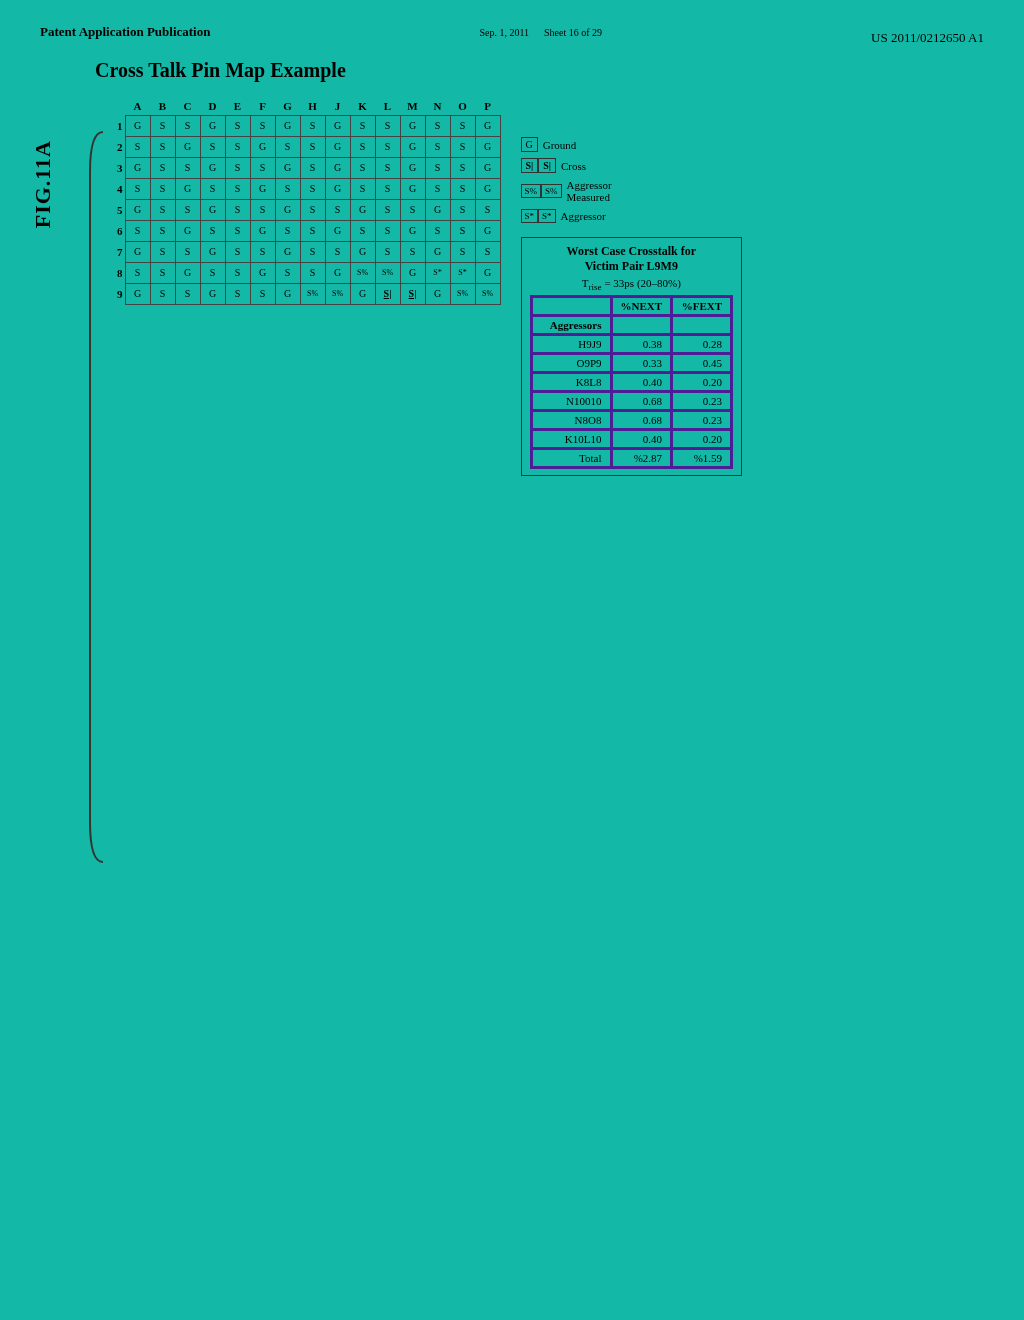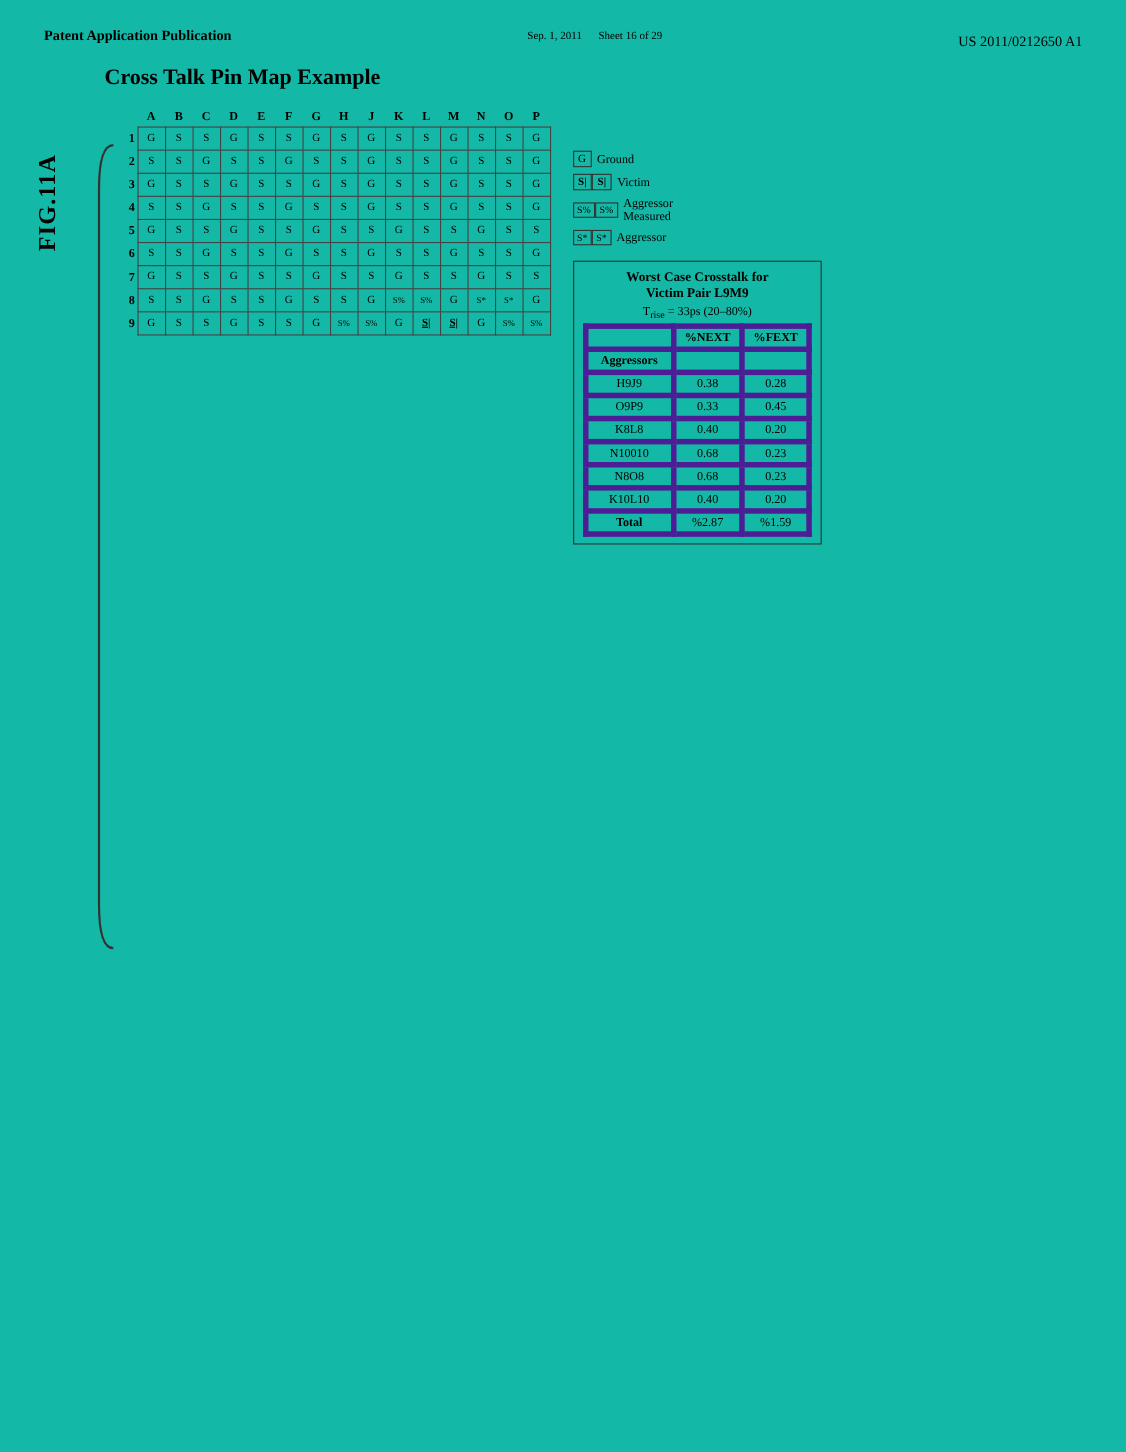--- a/index.html
+++ b/index.html
@@ -67,23 +67,23 @@
       font-size: 11px;
       text-align: center;
       height: 18px;
     }
 
     .wc-inner-table {
       border-collapse: collapse;
       font-size: 11px;
     }
     .wc-inner-table td, .wc-inner-table th {
-      border: 5px solid #4c1d95;
+      border: 3px solid #4c1d95;
       padding: 2px 8px;
-      text-align: center;
+      text-align: right;
       vertical-align: middle;
       min-width: 60px;
     }
 
     .page-wrapper {
       width: 1024px;
       height: 1320px;
       background: #14b8a6;
       position: relative;
     }
@@ -320,21 +320,21 @@
             <div style="display:flex; align-items:center; gap:2px;">
               <span style="border:1px solid #333; padding:1px 4px; font-size:10px;">G</span>
             </div>
             <span style="margin-left:5px;">Ground</span>
           </div>
           <div class="legend-row">
             <div style="display:flex; align-items:center; gap:0px;">
               <span style="border:1px solid #333; padding:1px 4px; font-size:10px; font-weight:bold;">S|</span>
               <span style="border:1px solid #333; padding:1px 4px; font-size:10px; font-weight:bold;">S|</span>
             </div>
-            <span style="margin-left:5px;">Victim</span>
+            <span style="margin-left:5px;">Cross</span>
           </div>
           <div class="legend-row">
             <div style="display:flex; align-items:center; gap:0px;">
               <span style="border:1px solid #333; padding:1px 3px; font-size:9px;">S%</span>
               <span style="border:1px solid #333; padding:1px 3px; font-size:9px;">S%</span>
             </div>
             <span style="margin-left:5px;">Aggressor<br>Measured</span>
           </div>
           <div class="legend-row">
             <div style="display:flex; align-items:center; gap:0px;">
@@ -387,21 +387,21 @@
               <td>N8O8</td>
               <td>0.68</td>
               <td>0.23</td>
             </tr>
             <tr>
               <td>K10L10</td>
               <td>0.40</td>
               <td>0.20</td>
             </tr>
             <tr>
-              <td style="font-weight:bold;margin-left:48px;">Total</td>
+              <td style="font-weight:normal;margin-left:48px;">Total</td>
               <td>%2.87</td>
               <td>%1.59</td>
             </tr>
           </tbody>
             </table>
         </div>
 
       </div>
     </div>
   </div>

